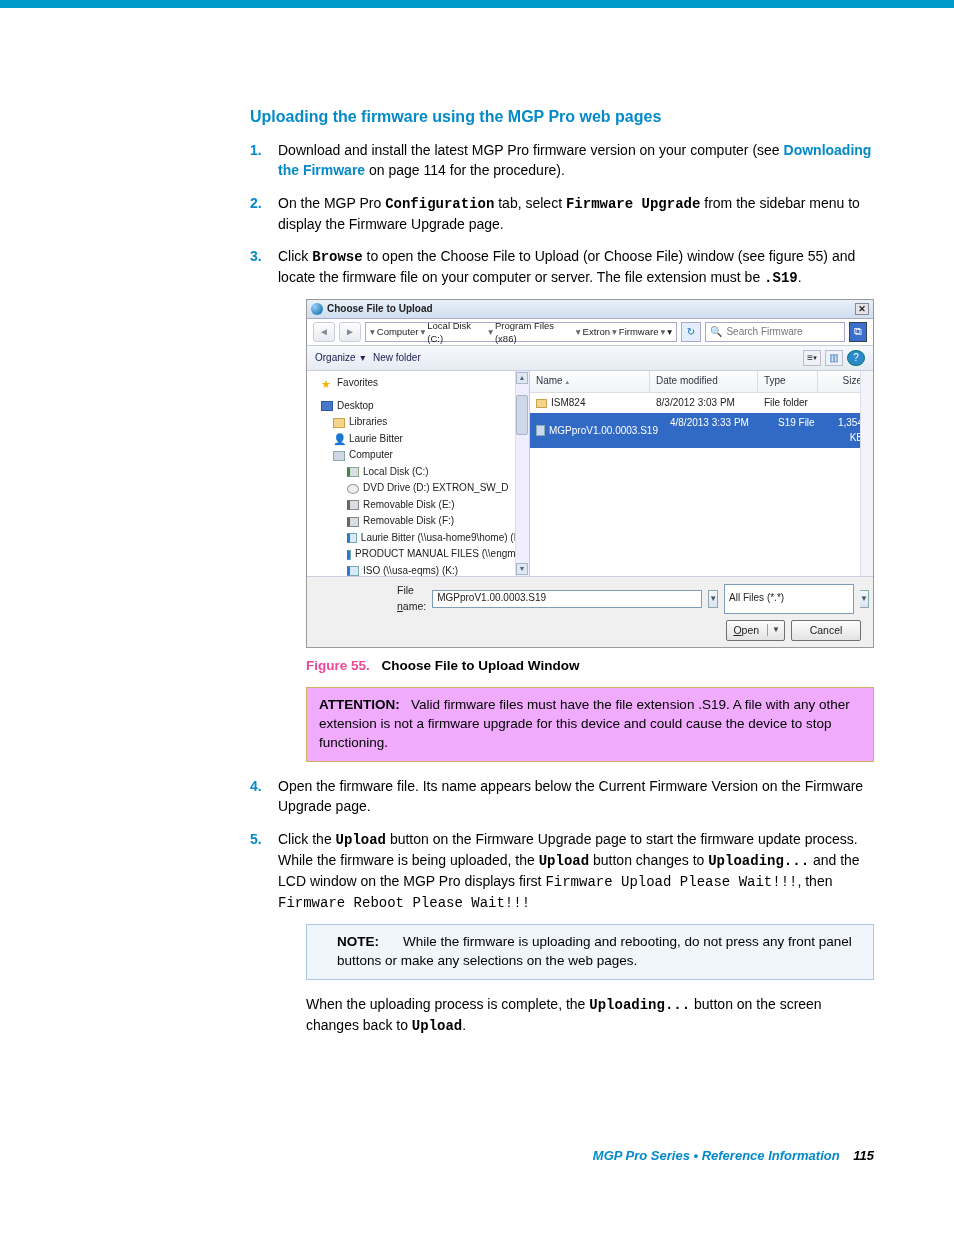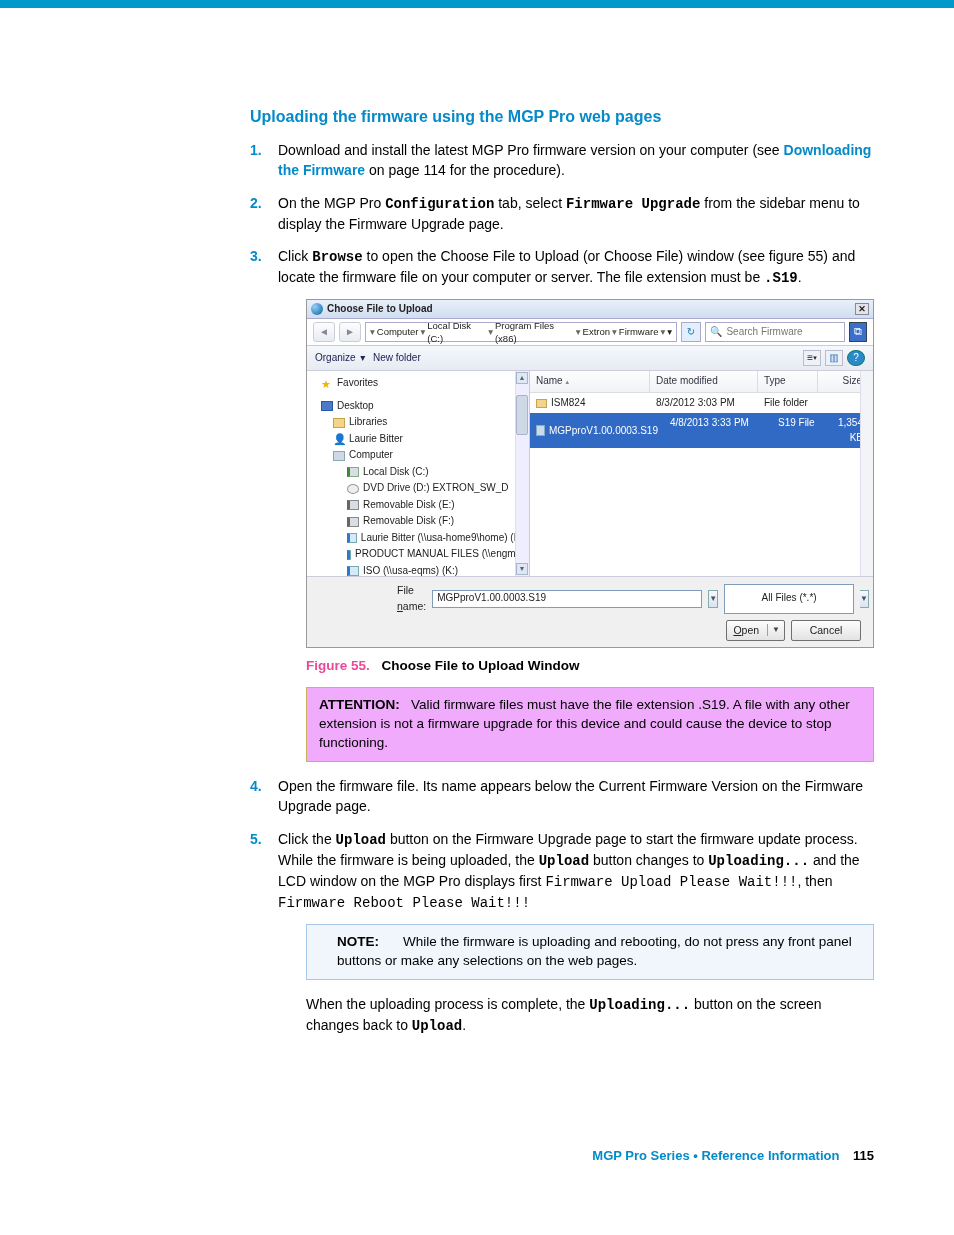--- a/index.html
+++ b/index.html
@@ -220,21 +220,20 @@
   }
   .ss-bottom .fn-dd {
     width: 16px; height:18px; border:1px solid #8aa;
     background: linear-gradient(#f7f9fc,#d9e3f0);
     display:flex;align-items:center;justify-content:center;font-size:8px;color:#456;
   }
   .ss-bottom .filter {
     flex: 0 0 130px; height:30px; border:1px solid #7f9db9;
     display:flex;align-items:center;padding:0 4px;font-size:10px;background:#fff;
     margin-left: auto;
-    justify-content: center;
   }
   .filter-dd { width:14px;height:18px;border:1px solid #8aa;border-left:none;
     background: linear-gradient(#f7f9fc,#d9e3f0);display:flex;align-items:center;justify-content:center;font-size:8px;color:#456;}
   .ss-bottom .btn-row { display:flex; justify-content:flex-end; gap:6px; padding-right: 2px;}
   .ss-btn {
     height:21px; border:1px solid #707070; border-radius:2px;
     background: linear-gradient(#fdfdfd, #e3e3e3);
     font-size:10.5px; display:flex; align-items:center; justify-content:center;
     padding: 0 6px;
   }
@@ -269,20 +268,21 @@
     font-size: 13.5px;
   }
   .note-box .note-label { font-weight: bold; margin-right: 24px; }
   
   .para-after { margin-left: 28px; line-height:1.45;}
   
   .footer {
     text-align: right;
     padding: 60px 80px 30px 0;
     font-size: 13px;
+    font-style: italic;
   }
   .footer .ft-blue { color: #048AC9; font-weight: bold; }
   .footer .ft-num { font-weight: bold; margin-left: 10px; }
 </style>
 </head>
 <body>
 
 <div class="top-bar"></div>
 
 <div class="page">

